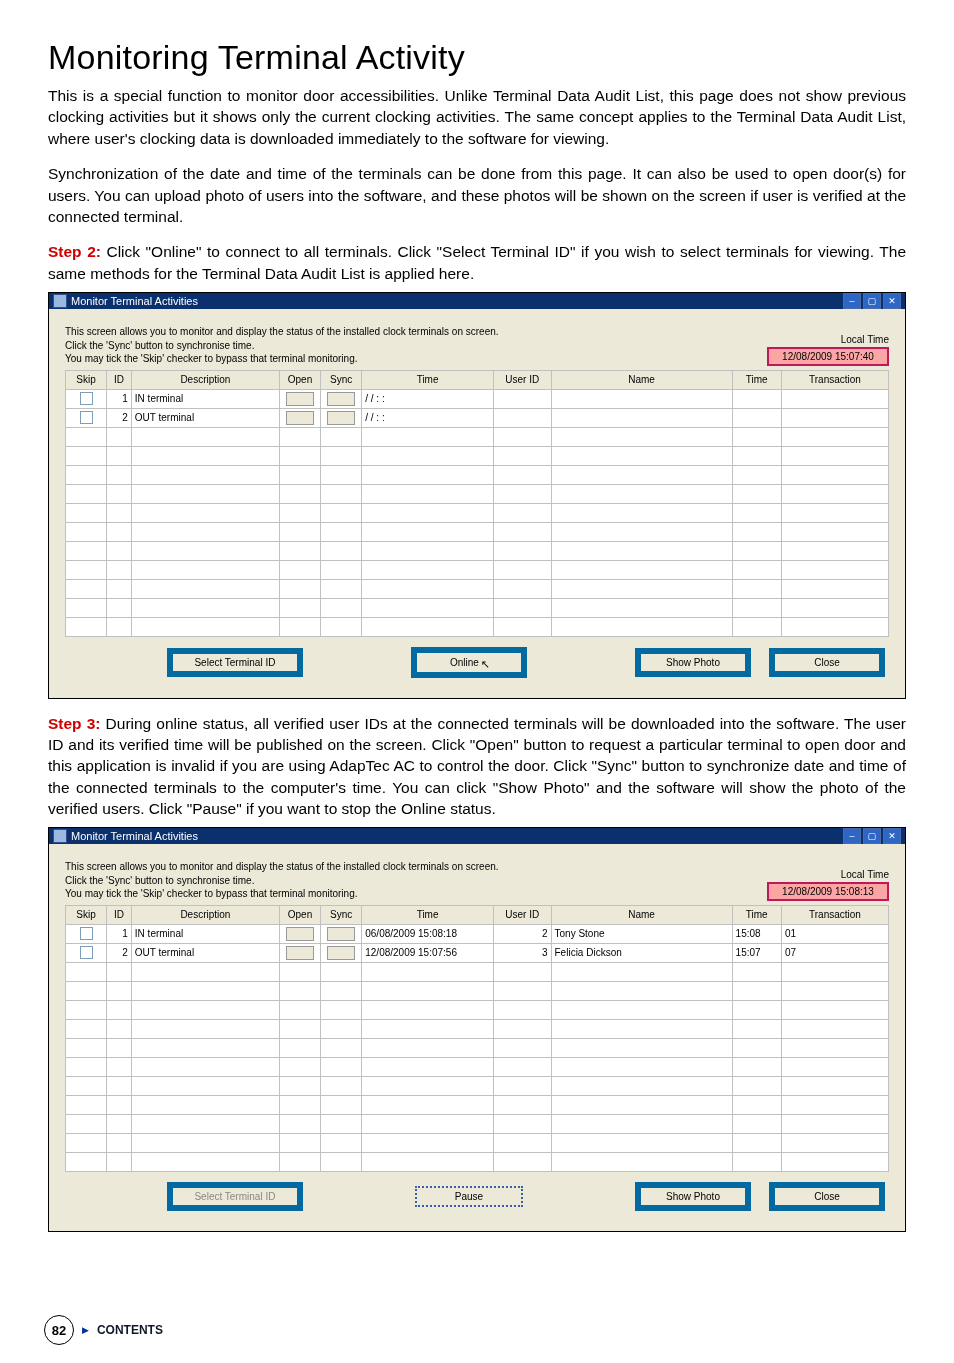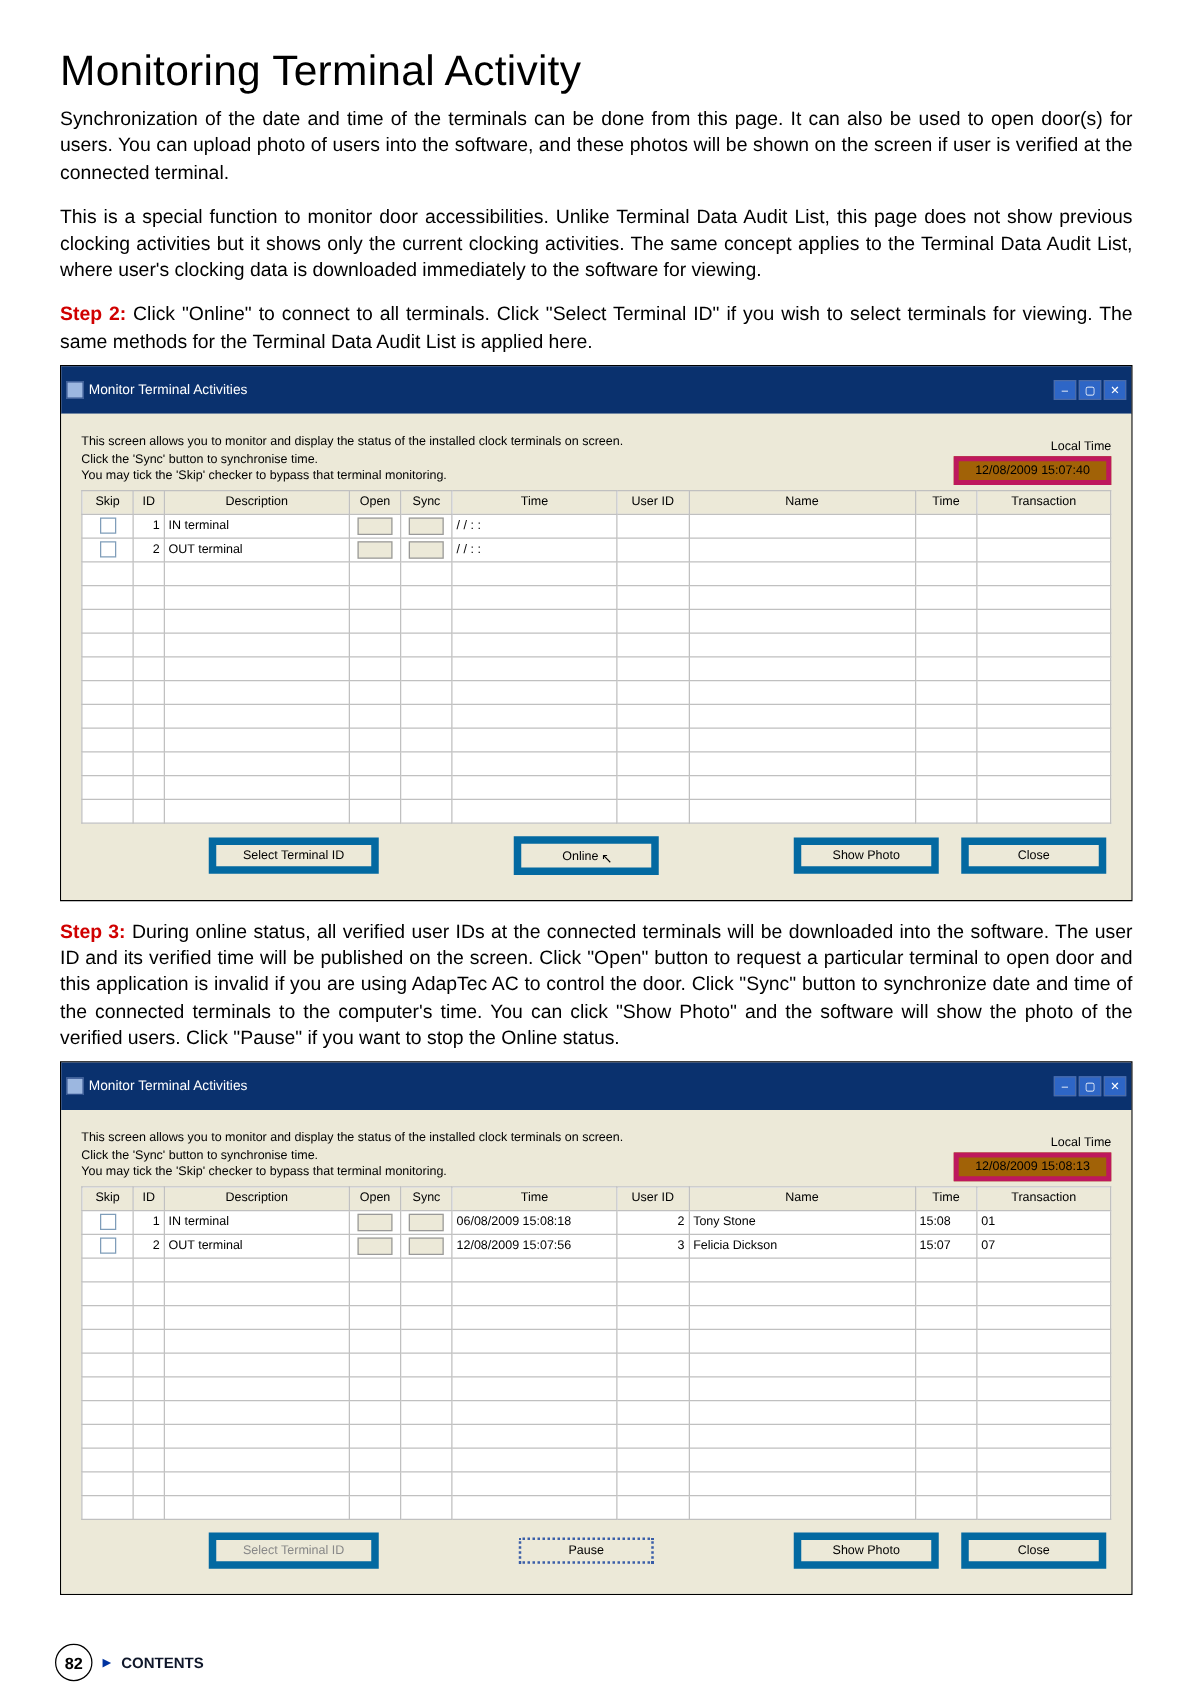--- a/index.html
+++ b/index.html
@@ -4,28 +4,28 @@
 <style>
   html,body{margin:0;padding:0;background:#fff;font-family:Arial,Helvetica,sans-serif;color:#000;}
   .page{width:954px;min-height:1363px;box-sizing:border-box;padding:38px 48px 20px 48px;position:relative;}
   h1{font-size:34px;font-weight:400;margin:0 0 8px 0;letter-spacing:.2px;}
   p.body{font-size:15.5px;line-height:1.38;margin:0 0 14px 0;text-align:justify;}
   .step-line{font-size:15.5px;line-height:1.5;margin:0 0 4px 0;}
   .step-line b{color:#d00000;font-weight:700;}
   .devices-btn{display:inline-flex;flex-direction:column;align-items:center;justify-content:center;width:38px;height:28px;border:1px solid #888;background:#f6f6f6;vertical-align:middle;font-size:6px;line-height:1;padding:1px 0;}
   .devices-btn svg{display:block;}
   .window{border:1.5px solid #000;margin:8px 0 14px 0;font-size:10px;color:#000;}
-  .titlebar{background:#0a316e;color:#fff;display:flex;align-items:center;height:38px;padding:0 4px;font-size:11px;}
+  .titlebar{background:#0a316e;color:#fff;display:flex;align-items:center;height:16px;padding:0 4px;font-size:11px;}
   .titlebar .ticon{width:12px;height:12px;background:#9cb7e0;margin-right:4px;border:1px solid #2e4f8c;}
   .titlebar .spacer{flex:1;}
   .titlebar .wbtn{width:16px;height:14px;border:1px solid #4a6ba8;background:#2e66c6;margin-left:2px;display:flex;align-items:center;justify-content:center;color:#fff;font-size:9px;}
   .winner{background:#ece9d8;padding:16px;}
   .instr{font-size:10px;line-height:1.35;}
   .ltime{text-align:right;font-size:10px;}
-  .ltime-val{display:inline-block;border:4px solid #be185d;background:#a16207;padding:2px 4px;min-width:110px;text-align:center;margin-top:2px;}
+  .ltime-val{display:inline-block;border:2px solid #be185d;background:#fca5a5;padding:2px 4px;min-width:110px;text-align:center;margin-top:2px;}
   table.grid{width:100%;border-collapse:collapse;background:#fff;table-layout:fixed;}
   table.grid th,table.grid td{border:1px solid #c0c0c0;font-size:10px;padding:2px 3px;white-space:nowrap;overflow:hidden;text-align:left;height:14px;vertical-align:middle;}
   table.grid th{background:#ece9d8;text-align:center;font-weight:400;}
   .cb{width:11px;height:11px;border:1px solid #7f9db9;background:#fff;display:block;margin:auto;}
   .minibtn{width:26px;height:12px;border:1px solid #999;background:#ece9d8;display:block;margin:auto;}
   .footerbar{padding:10px 4px 4px 4px;display:flex;align-items:center;}
   .uibtn{border:6px solid #0369a1;background:#ece9d8;padding:3px 12px;font-size:10px;min-width:80px;text-align:center;}
   .uibtn.wide{min-width:100px;}
   .uibtn.highlight{border:2px dotted #3a5ea8;}
   .uibtn.disabled{color:#888;}
@@ -35,22 +35,22 @@
   .pnum .tri{color:#0033a0;font-size:9px;}
   col.c-skip{width:5%;} col.c-id{width:3%;} col.c-desc{width:18%;} col.c-open{width:5%;} col.c-sync{width:5%;} col.c-time{width:16%;} col.c-uid{width:7%;} col.c-name{width:22%;} col.c-t2{width:6%;} col.c-tx{width:13%;}
   .cursor{display:inline-block;font-size:11px;position:relative;top:2px;left:2px;}
 </style>
 </head>
 <body>
 
 <div class="page">
   <h1>Monitoring Terminal Activity</h1>
 
+  <p class="body">This is a special function to monitor door accessibilities. Unlike Terminal Data Audit List, this page does not show previous clocking activities but it shows only the current clocking activities. The same concept applies to the Terminal Data Audit List, where user's clocking data is downloaded immediately to the software for viewing.</p>
   <p class="body">Synchronization of the date and time of the terminals can be done from this page. It can also be used to open door(s) for users. You can upload photo of users into the software, and these photos will be shown on the screen if user is verified at the connected terminal.</p>
-  <p class="body">This is a special function to monitor door accessibilities. Unlike Terminal Data Audit List, this page does not show previous clocking activities but it shows only the current clocking activities. The same concept applies to the Terminal Data Audit List, where user's clocking data is downloaded immediately to the software for viewing.</p>
 
 
   <p class="body" style="margin-bottom:6px;">
     <b style="color:#d00000;">Step 2: </b><span>Click "Online" to connect to all terminals. Click "Select Terminal ID" if you wish to select terminals for viewing. The same methods for the Terminal Data Audit List is applied here.</span>
   </p>
 
   <div class="window">
     <div class="titlebar">
       <span class="ticon"></span>
       <span>Monitor Terminal Activities</span>

